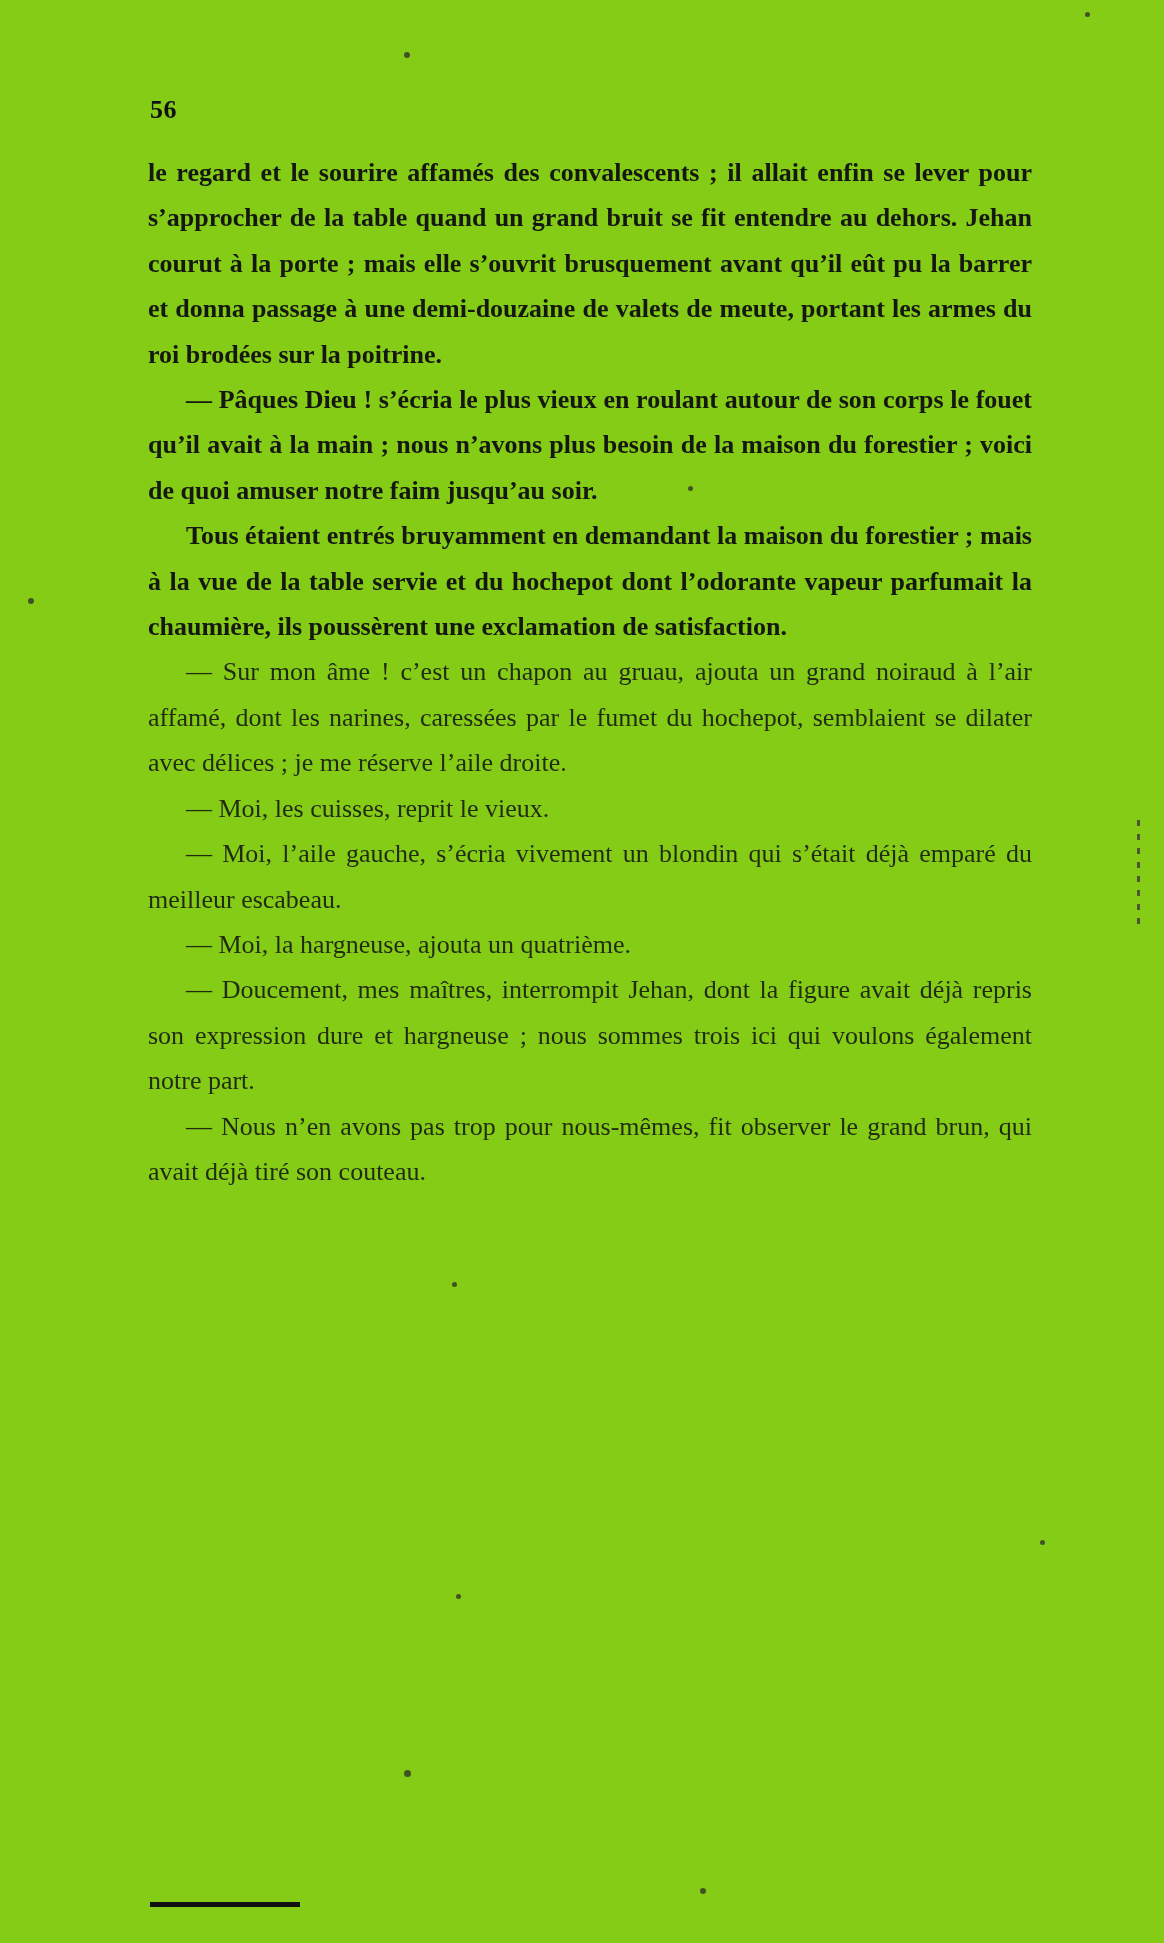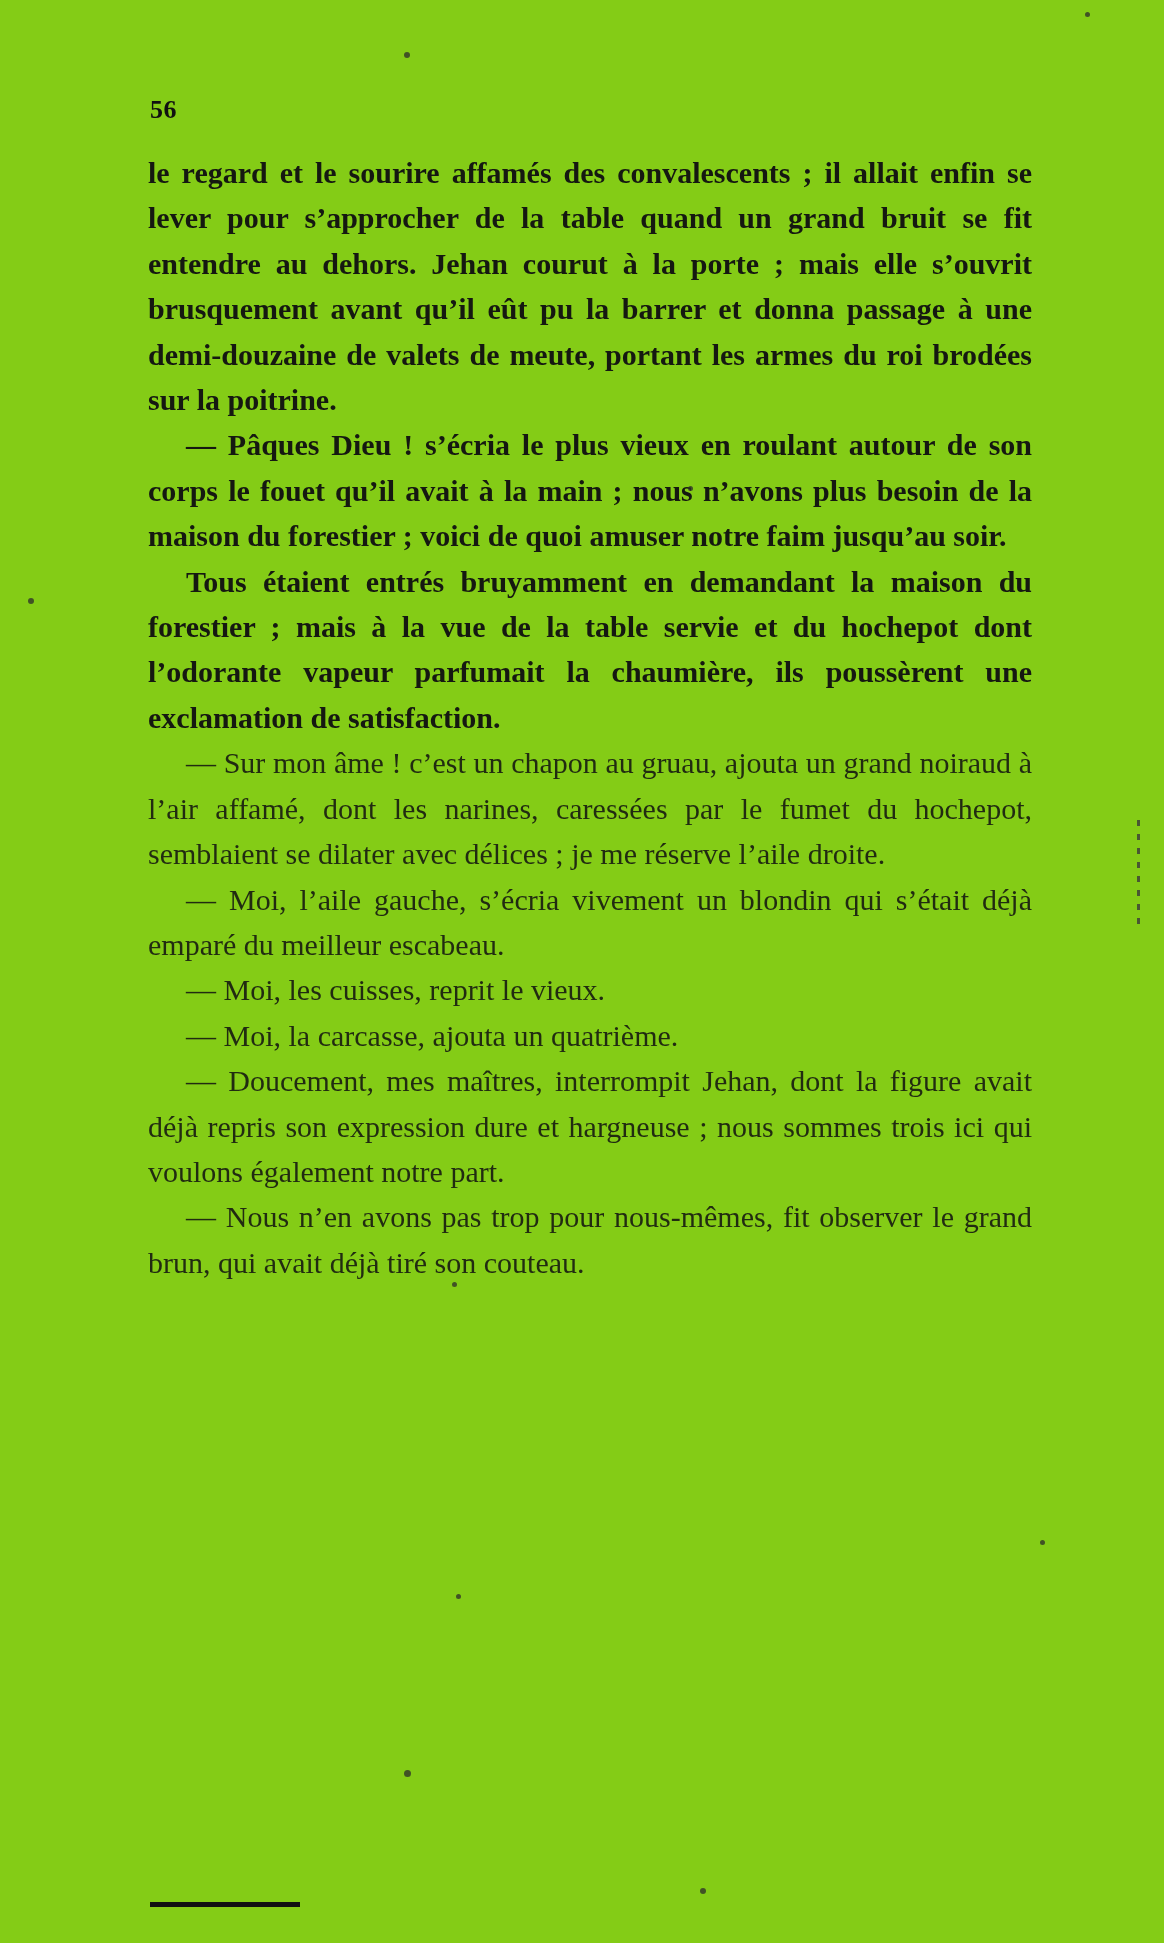--- a/index.html
+++ b/index.html
@@ -54,21 +54,21 @@
     font-size: 19px;
     font-weight: bold;
     letter-spacing: 2.2px;
     color: #141414;
   }
   .body-text {
     position: absolute;
     left: 148px;
     top: 150px;
     width: 884px;
-    font-size: 30px;
+    font-size: 26px;
     line-height: 45.4px;
     text-align: justify;
     text-justify: inter-word;
     color: #111;
     -webkit-font-smoothing: none;
   }
   .body-text p {
     margin: 0;
     text-indent: 38px;
   }
@@ -109,23 +109,23 @@
 
   <div class="header">
     <span class="folio">56</span>
   </div>
 
   <div class="body-text">
     <p class="noindent ink-med">le regard et le sourire affamés des convalescents ; il allait enfin se lever pour s’approcher de la table quand un grand bruit se fit entendre au dehors. Jehan courut à la porte ; mais elle s’ouvrit brusquement avant qu’il eût pu la barrer et donna passage à une demi-douzaine de valets de meute, portant les armes du roi brodées sur la poitrine.</p>
     <p class="dash ink-med">— Pâques Dieu ! s’écria le plus vieux en roulant autour de son corps le fouet qu’il avait à la main ; nous n’avons plus besoin de la maison du forestier ; voici de quoi amuser notre faim jusqu’au soir.</p>
     <p class="dash ink-med">Tous étaient entrés bruyamment en demandant la maison du forestier ; mais à la vue de la table servie et du hochepot dont l’odorante vapeur parfumait la chaumière, ils poussèrent une exclamation de satisfaction.</p>
     <p class="dash ink-light">— Sur mon âme ! c’est un chapon au gruau, ajouta un grand noiraud à l’air affamé, dont les narines, caressées par le fumet du hochepot, semblaient se dilater avec délices ; je me réserve l’aile droite.</p>
+    <p class="dash ink-light">— Moi, les cuisses, reprit le vieux.</p>
     <p class="dash ink-light">— Moi, l’aile gauche, s’écria vivement un blondin qui s’était déjà emparé du meilleur escabeau.</p>
-    <p class="dash ink-light">— Moi, les cuisses, reprit le vieux.</p>
-    <p class="dash ink-light">— Moi, la carcasse, ajouta un quatrième.</p>
+    <p class="dash ink-light">— Moi, la hargneuse, ajouta un quatrième.</p>
     <p class="dash ink-light">— Doucement, mes maîtres, interrompit Jehan, dont la figure avait déjà repris son expression dure et hargneuse ; nous sommes trois ici qui voulons également notre part.</p>
     <p class="dash ink-light">— Nous n’en avons pas trop pour nous-mêmes, fit observer le grand brun, qui avait déjà tiré son couteau.</p>
   </div>
 
   <div class="edge-marks"></div>
   <div class="bottom-rule"></div>
 
   <div class="speck" style="left:404px; top:52px; width:6px; height:6px;"></div>
   <div class="speck" style="left:1085px; top:12px; width:5px; height:5px;"></div>
   <div class="speck" style="left:28px; top:598px; width:6px; height:6px;"></div>

